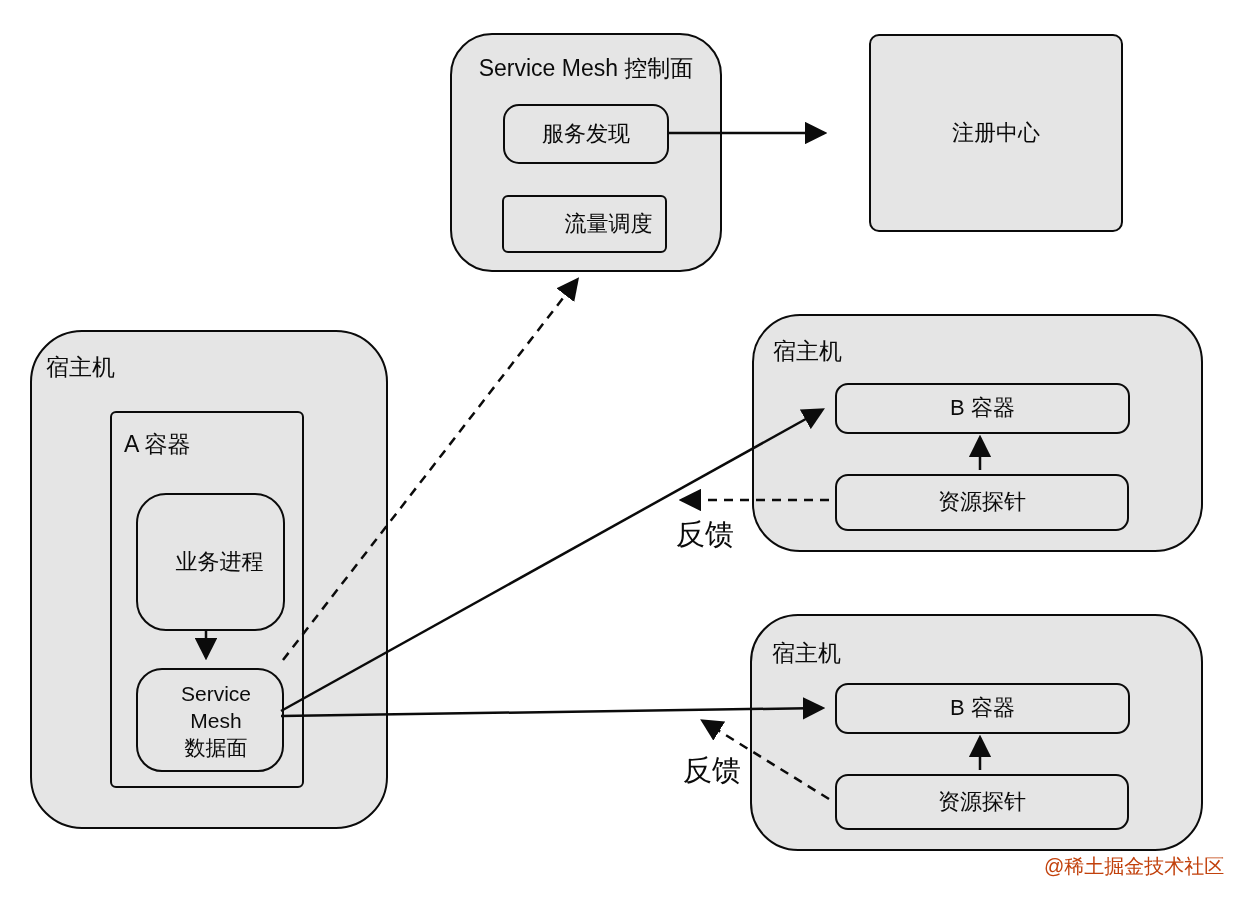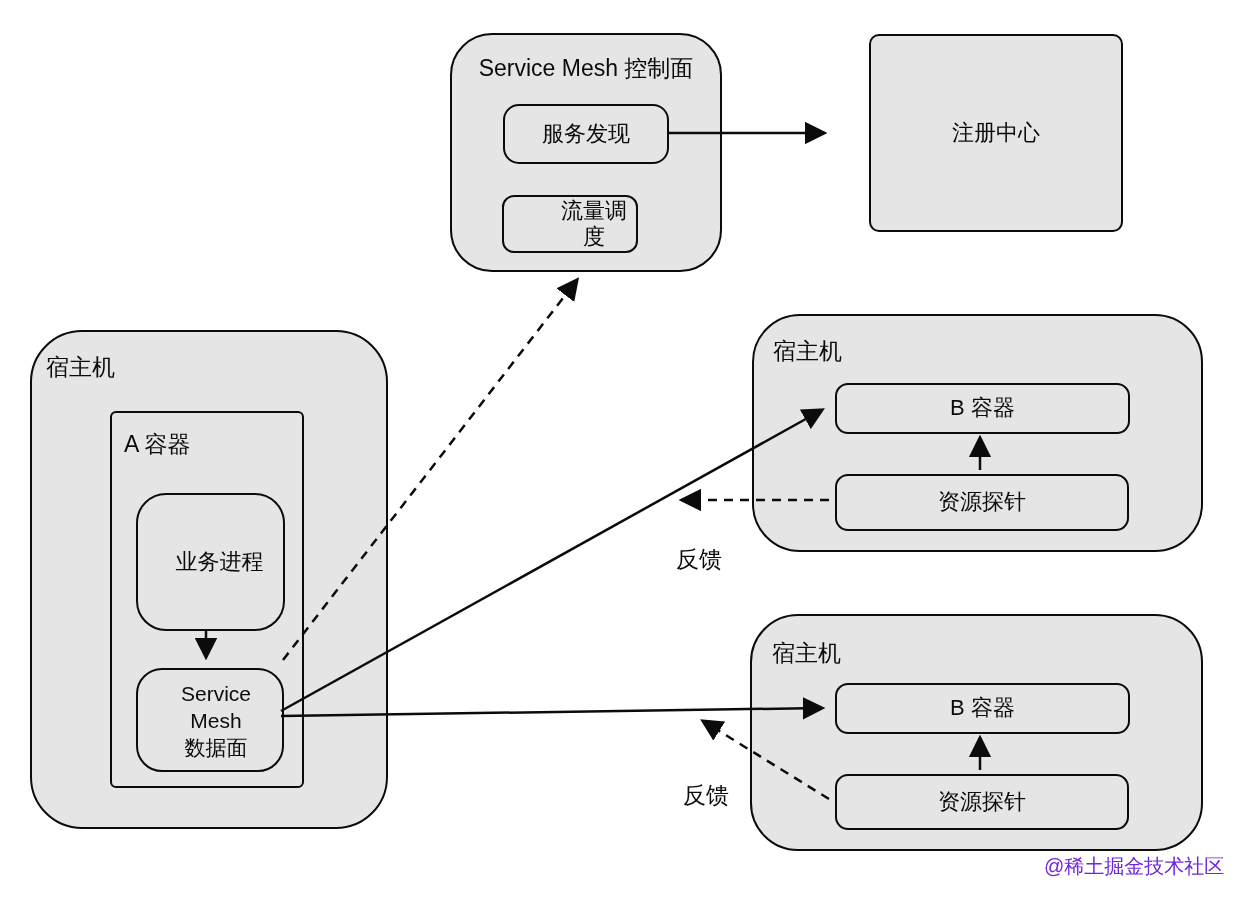--- a/index.html
+++ b/index.html
@@ -38,50 +38,49 @@
     font-size:23px;
     white-space:nowrap;
   }
   .dataplane-text{
     font-size:21px;
     line-height:27px;
     margin-left:12px;
   }
   .edge-label{
     position:absolute;
-    font-size:23px;
+    font-size:29px;
     white-space:nowrap;
-    margin-top:29px;
   }
   .watermark{
     position:absolute;
     left:1044px;
     top:853px;
     font-size:20px;
-    color:#6d28d9;
+    color:#c2410c;
     white-space:nowrap;
   }
   #arrow-layer{
     position:absolute;
     left:0;top:0;
     width:1238px;height:898px;
     pointer-events:none;
   }
 </style>
 </head>
 <body>
 
 <div id="canvas">
 
   <div class="box" style="left:450px;top:33px;width:272px;height:239px;border-radius:42px;">
     <div class="title-label">Service Mesh 控制面</div>
     <div class="box center node-label" style="left:51px;top:69px;width:166px;height:60px;border-radius:16px;">
       <span>服务发现</span>
     </div>
-    <div class="box center node-label" style="left:50px;top:160px;width:136px;height:58px;border-radius:12px;padding-left:48px;">
+    <div class="box center node-label" style="left:50px;top:160px;width:165px;height:58px;border-radius:6px;padding-left:48px;">
       <span>流量调度</span>
     </div>
   </div>
 
   <div class="box center node-label" style="left:833px;top:34px;width:254px;height:198px;border-radius:10px;margin-left:36px;">
     <span>注册中心</span>
   </div>
 
   <div class="box" style="left:30px;top:330px;width:358px;height:499px;border-radius:52px;">
     <div class="corner-label" style="left:14px;top:22px;">宿主机</div>

